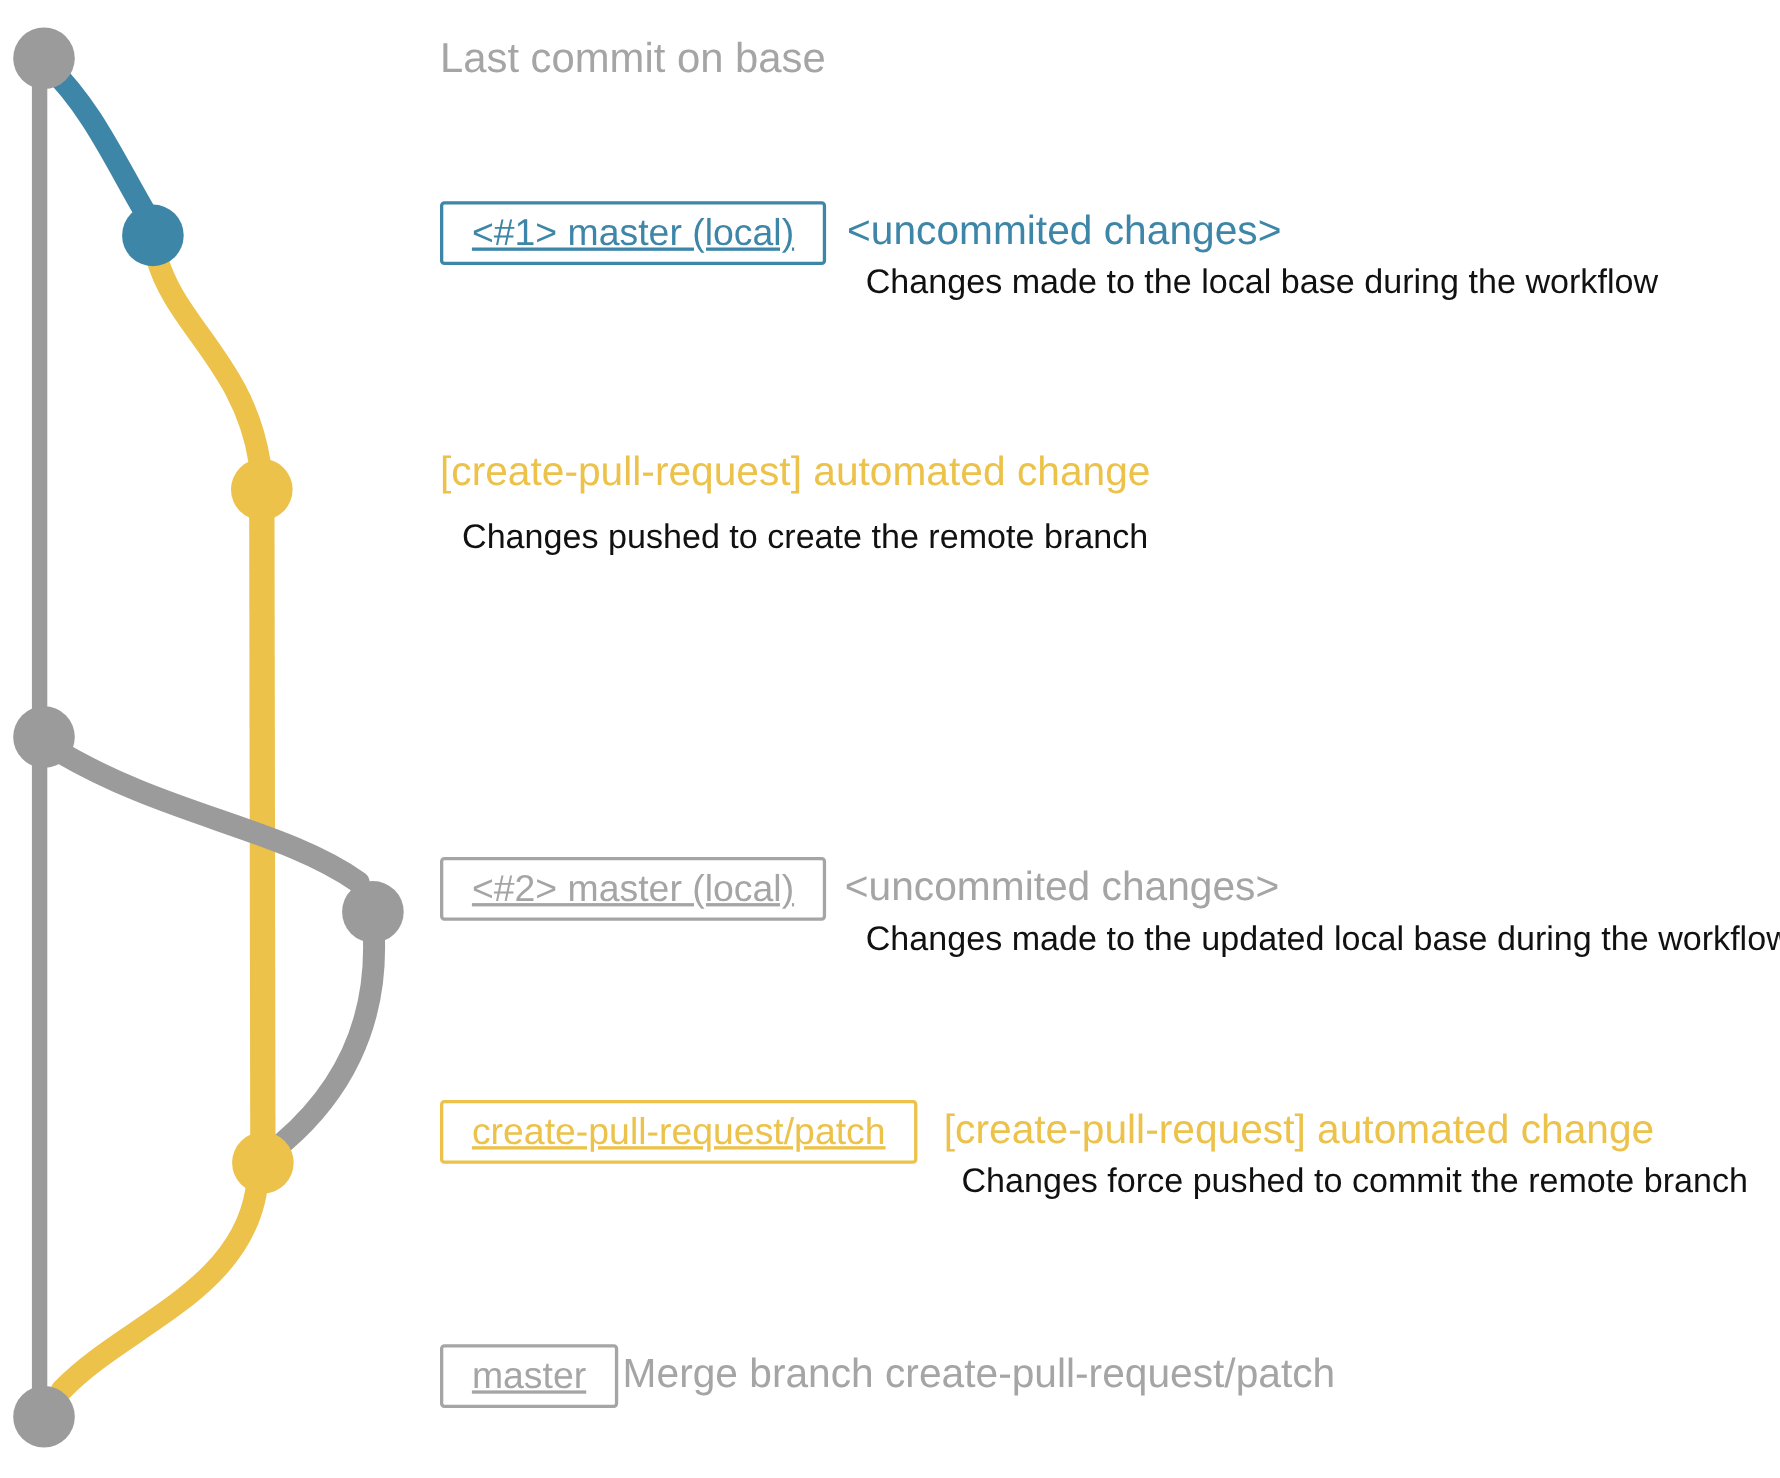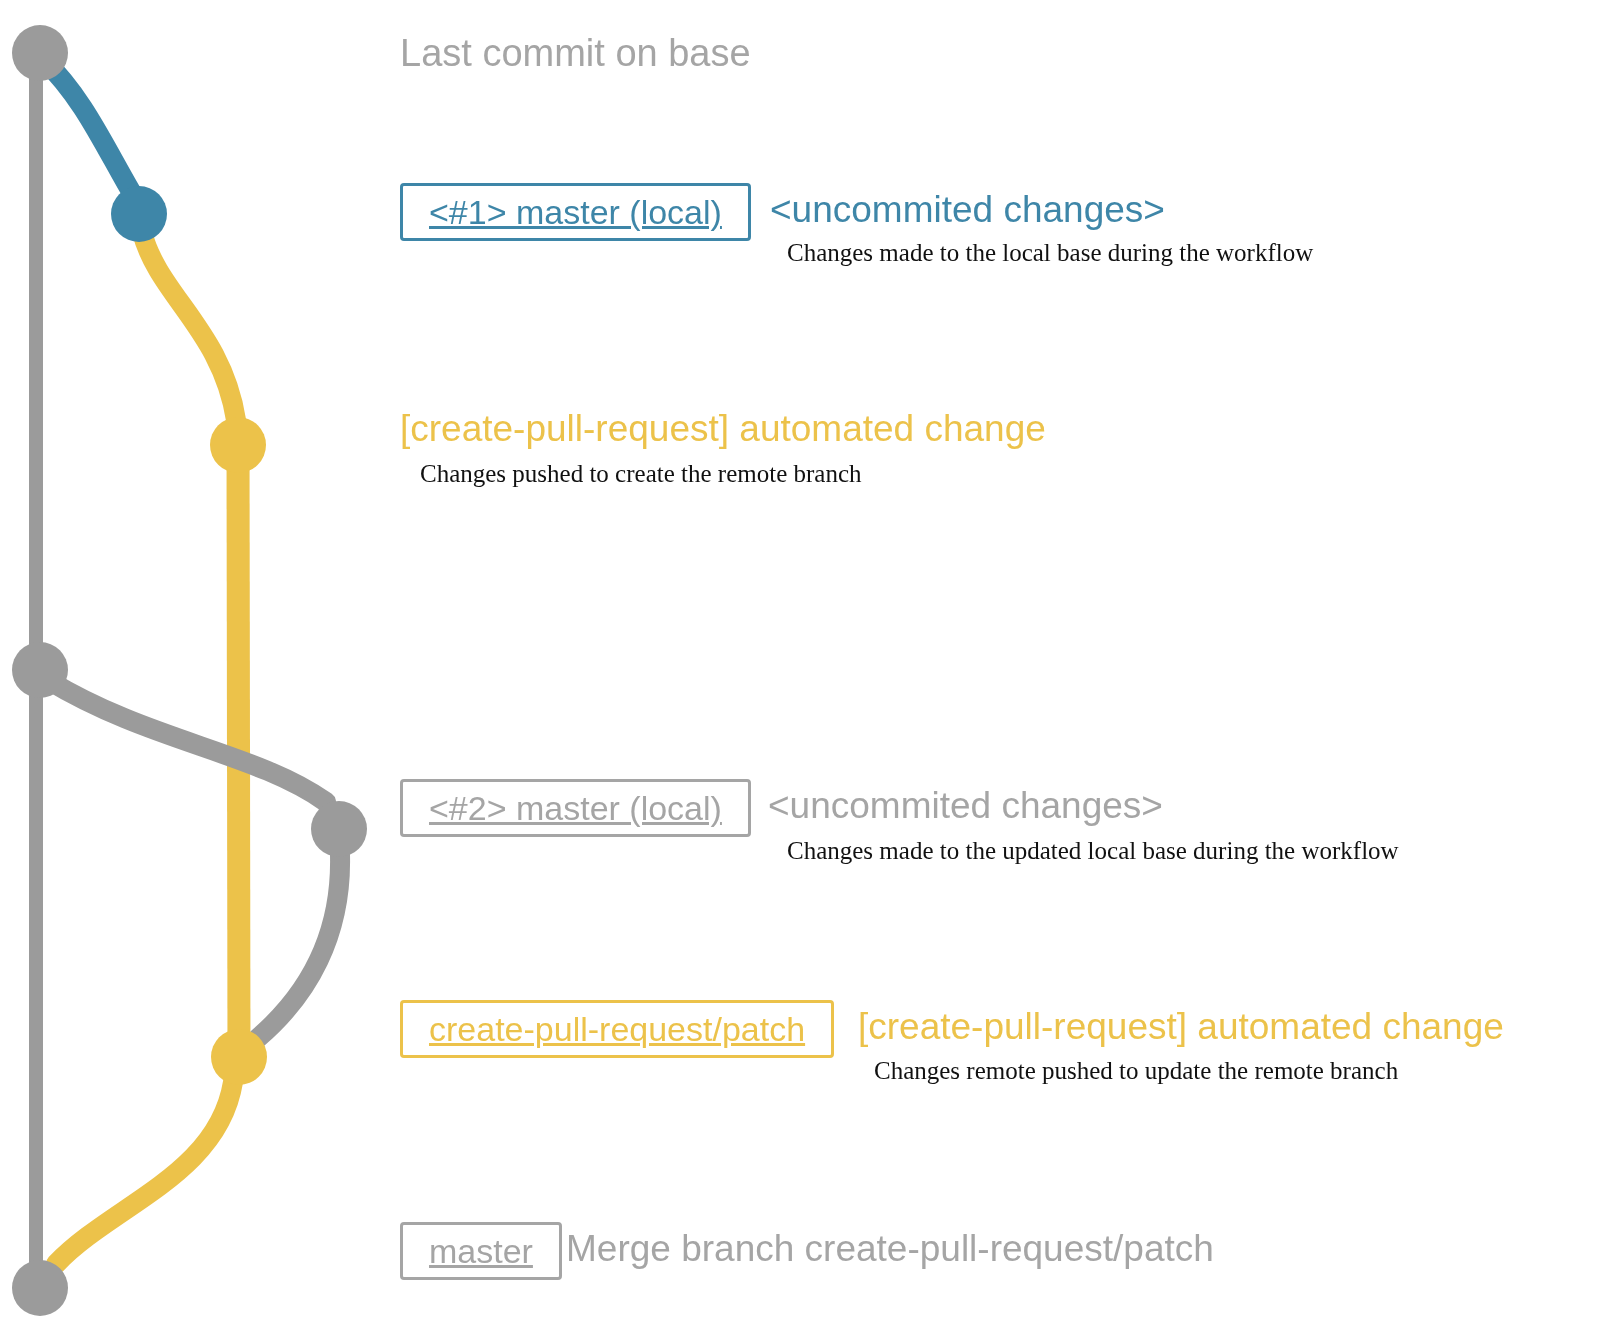--- a/index.html
+++ b/index.html
@@ -37,22 +37,22 @@
   .badge.blue{color:var(--blue);border-color:var(--blue);}
   .badge.gray{color:var(--label-gray);border-color:var(--label-gray);}
   .badge.yellow{color:var(--yellow);border-color:var(--yellow);}
 
   .msg{font-size:37px;}
   .msg.blue{color:var(--blue);}
   .msg.gray{color:var(--label-gray);}
   .msg.yellow{color:var(--yellow);}
 
   .caption{
-    font-family:Liberation Serif, serif;
-    font-size:25px;
+    font-family:Liberation Sans, sans-serif;
+    font-size:31px;
     color:var(--caption-black);
   }
 
   
   .trunk{stroke:var(--base-gray);stroke-width:14;fill:none;}
   .curve{stroke-width:20;fill:none;stroke-linecap:round;}
   .curve.blue{stroke:var(--blue);}
   .curve.yellow{stroke:var(--yellow);}
   .curve.gray{stroke:var(--base-gray);}
   .yellow-trunk{stroke:var(--yellow);stroke-width:23;fill:none;}
@@ -91,27 +91,27 @@
     <circle class="node gray" cx="40" cy="1288" r="28"></circle>
   </svg>
 
   <div class="abs row-label" style="left:400px;top:34px;">Last commit on base</div>
 
   <div class="abs badge blue" style="left:400px;top:183px;">&lt;#1&gt; master (local)</div>
   <div class="abs msg blue" style="left:770px;top:191px;">&lt;uncommited changes&gt;</div>
   <div class="abs caption" style="left:787px;top:240px;">Changes made to the local base during the workflow</div>
 
   <div class="abs msg yellow" style="left:400px;top:410px;">[create-pull-request] automated change</div>
-  <div class="abs caption" style="left:420px;top:461px;">Changes pushed to create the remote branch</div>
+  <div class="abs caption" style="left:420px;top:472px;">Changes pushed to create the remote branch</div>
 
 
   <div class="abs badge gray" style="left:400px;top:779px;">&lt;#2&gt; master (local)</div>
   <div class="abs msg gray" style="left:768px;top:787px;">&lt;uncommited changes&gt;</div>
   <div class="abs badge yellow" style="left:400px;top:1000px;">create-pull-request/patch</div>
 
   <div class="abs caption" style="left:787px;top:838px;">Changes made to the updated local base during the workflow</div>
   <div class="abs msg yellow" style="left:858px;top:1008px;">[create-pull-request] automated change</div>
-  <div class="abs caption" style="left:874px;top:1058px;">Changes remote pushed to update the remote branch</div>
+  <div class="abs caption" style="left:874px;top:1058px;">Changes force pushed to commit the remote branch</div>
 
   <div class="abs msg gray" style="left:566px;top:1230px;">Merge branch create-pull-request/patch</div>
   <div class="abs badge gray" style="left:400px;top:1222px;">master</div>
 
 </div>
 
 </body></html>

